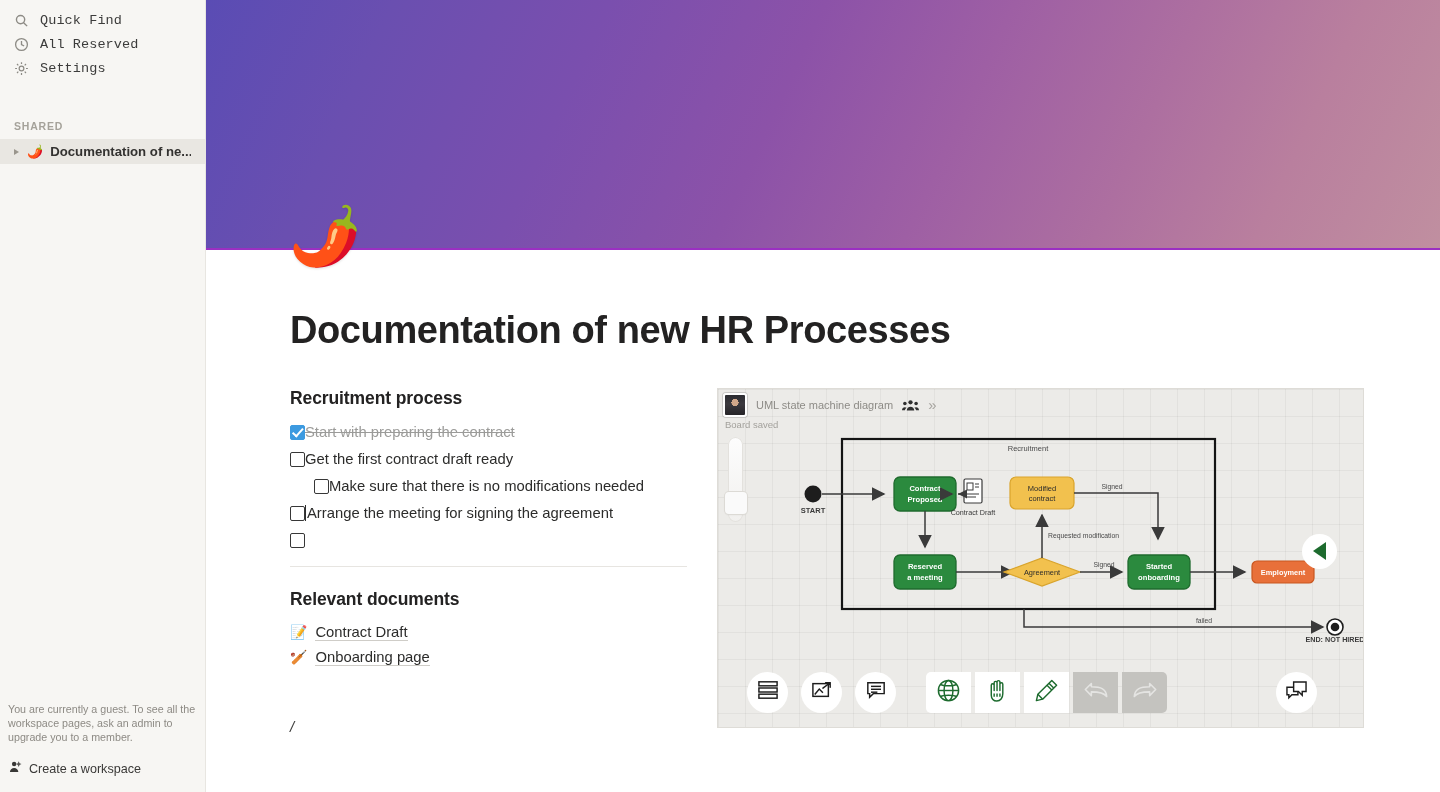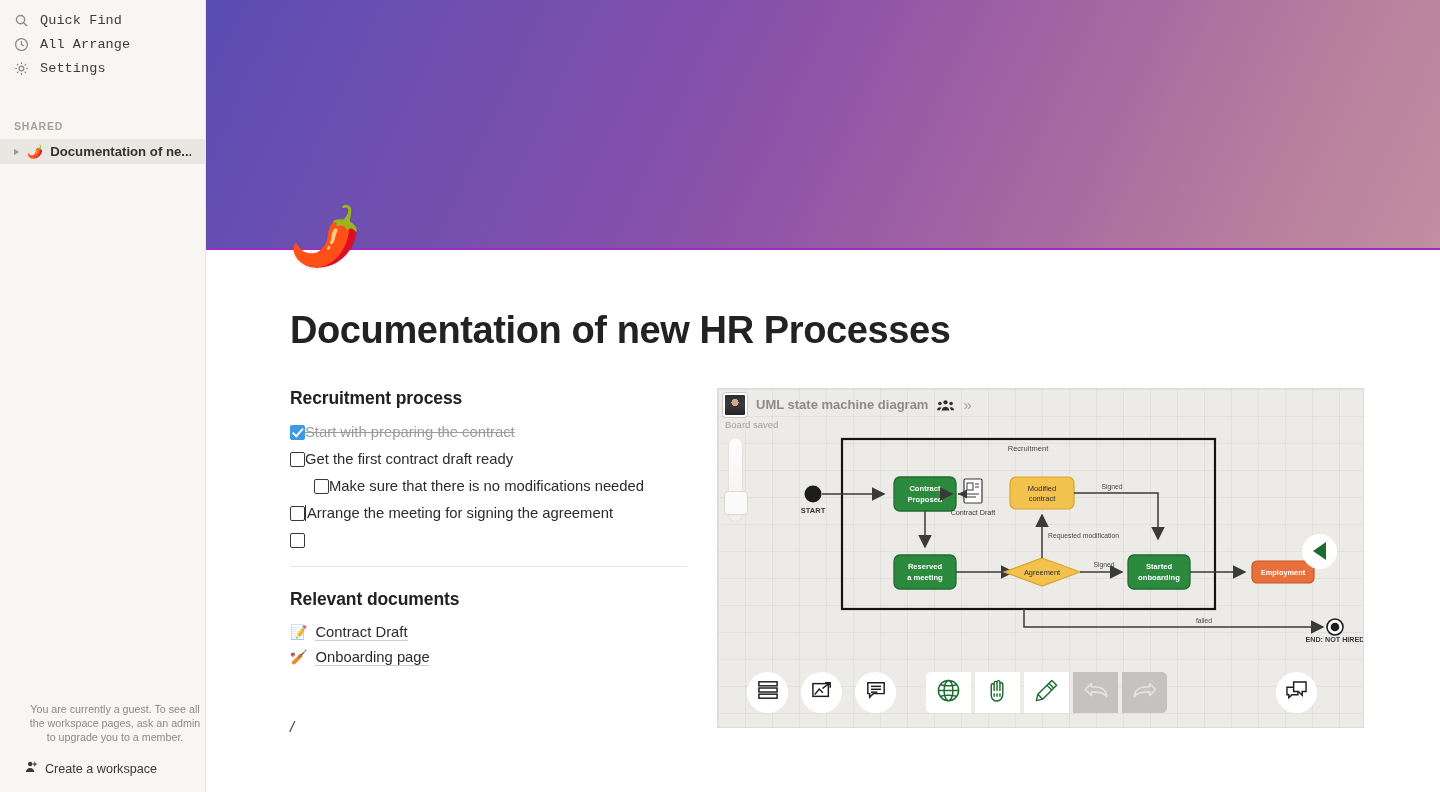--- a/index.html
+++ b/index.html
@@ -46,22 +46,21 @@
     margin-right: 1px;
   }
   .page-emoji { font-size: 13px; line-height: 1; }
   .page-name {
     font-size: 13.2px; color: #333230; font-weight: 600;
     white-space: nowrap; overflow: hidden;
   }
 
   .sidebar-foot {
     position: absolute; left: 0; bottom: 0; width: 218px;
-    padding: 10px 12px 14px 24px;
-    text-align: center;
+    padding: 10px 12px 14px 8px;
   }
   .guest-note {
     font-size: 10.7px; line-height: 14px; color: #8d8a84; margin-bottom: 12px;
   }
   .create-ws { display: flex; align-items: center; gap: 7px; cursor: pointer; margin-top: 16px; }
   .create-ws-label { font-size: 12.6px; color: #3a3937; }
 
   
   .main { flex: 1; height: 792px; position: relative; overflow: hidden; background:#fff; }
   .banner {
@@ -144,21 +143,21 @@
     border: 1px solid #dedcd7;
   }
   .bd-head { position: absolute; left: 5px; top: 4px; display: flex; align-items: center; gap: 9px; }
   .avatar {
     width: 24px; height: 24px; border-radius: 3px; border: 2px solid #fff;
     background:
       radial-gradient(circle at 50% 38%, #d2a88a 0 22%, transparent 23%),
       linear-gradient(180deg,#2c2c31 0%,#3c3a3f 45%,#262428 100%);
     box-shadow: 0 0 0 1px rgba(0,0,0,.14);
   }
-  .bd-title { font-size: 13px; color: #8d8b86; font-weight: bold; }
+  .bd-title { font-size: 11px; color: #8d8b86; }
   .bd-group { display:inline-block; width: 17px; height: 13px; }
   .bd-chev { font-size: 15px; color: #a7a5a0; }
   .bd-saved { position: absolute; left: 7px; top: 30px; font-size: 9.5px; color: #a3a19c; }
 
   .zoom-slider {
     position: absolute; left: 10px; top: 48px;
     width: 15px; height: 85px; border-radius: 8px;
     background: linear-gradient(180deg,#fdfdfd,#f1f0ee);
     box-shadow: inset 0 0 0 1px #e3e1dd;
   }
@@ -219,21 +218,21 @@
         <span class="nav-label">Quick Find</span>
       </div>
 
       <div class="nav-item">
         <span class="nav-icon">
           <svg width="15" height="15" viewBox="0 0 16 16" fill="none" stroke="#8d8b85" stroke-width="1.4">
             <circle cx="8" cy="8" r="6.3"></circle>
               <polyline points="8,4.2 8,8 10.8,9.6"></polyline>
           </svg>
         </span>
-        <span class="nav-label">All Arrange</span>
+        <span class="nav-label">All Reserved</span>
       </div>
 
       <div class="nav-item">
         <span class="nav-icon">
           <svg width="15" height="15" viewBox="0 0 16 16" fill="none" stroke="#8d8b85" stroke-width="1.3">
             <circle cx="8" cy="8" r="2.5"></circle>
             <path d="M8 1.2v2M8 12.8v2M1.2 8h2M12.8 8h2M3.2 3.2l1.4 1.4M11.4 11.4l1.4 1.4M12.8 3.2l-1.4 1.4M4.6 11.4l-1.4 1.4"></path>
           </svg>
         </span>
         <span class="nav-label">Settings</span>

